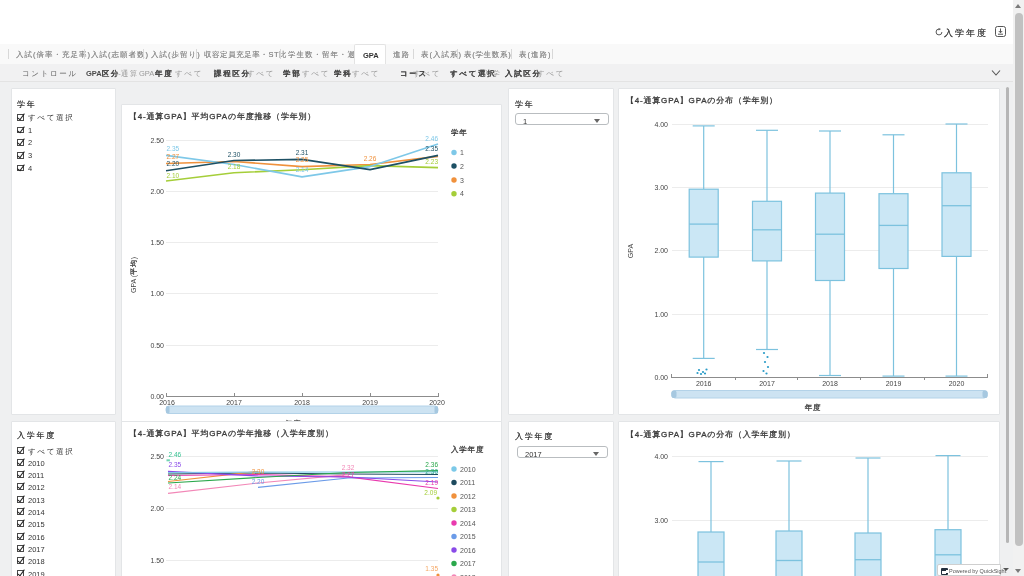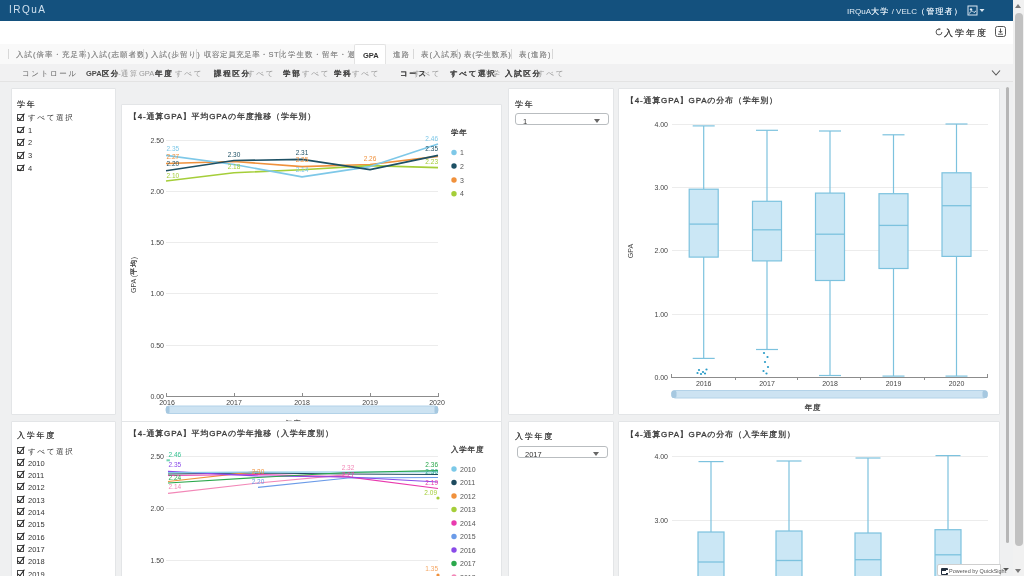--- a/index.html
+++ b/index.html
@@ -50,30 +50,20 @@
 #badge .ic{position:absolute;left:3px;top:3px;width:7px;height:7px;background:#232f3e;border-radius:1px}
 #badge .ic:after{content:"";position:absolute;left:1px;bottom:1px;width:1.5px;height:3px;background:#fff;box-shadow:2px 0 0 #fff,4px -1px 0 #fff}
 #badge .tx{position:absolute;left:11px;top:3px;white-space:nowrap}
 #bcaret{position:absolute;left:1003px;top:568px;width:0;height:0;border-left:3px solid transparent;border-right:3px solid transparent;border-top:3.5px solid #555}
 svg text{font-family:"Liberation Sans",sans-serif}
 svg text.jtx,svg tspan.jtx{stroke:#3b3b3b;stroke-width:.3px}
 #tabs .t{text-shadow:0 0 .4px currentColor}
 </style></head>
 <body>
 <div id="app">
-<div id="nav">
-  <div class="brand">IRQuA</div>
-  <div class="acct">IRQuA<span class="jp jpd">大学</span> / VELC<span class="jp jpd">（管理者）</span></div>
-  <svg class="abs" style="right:28px;top:5px" width="18" height="11" viewBox="0 0 18 11">
-    <rect x="1" y="1" width="9" height="9" fill="none" stroke="#dce8f2" stroke-width="1"></rect>
-    <circle cx="4" cy="4.4" r="1.2" fill="#dce8f2"></circle>
-    <path d="M2 8.5 L5 5.6 L7 7.6 L9 5.9" fill="none" stroke="#dce8f2" stroke-width="1"></path>
-    <path d="M12.5 4 L17.5 4 L15 7 Z" fill="#dce8f2"></path>
-  </svg>
-</div>
 <div id="tools"></div>
 <svg class="abs" style="left:935px;top:27.5px" width="8" height="8" viewBox="0 0 9 9">
   <path d="M7.8 4.5 A3.3 3.3 0 1 1 4.5 1.2" fill="none" stroke="#555" stroke-width="1.1"></path>
   <path d="M4.1 0 L6.8 1.2 L4.1 2.9 Z" fill="#555"></path>
 </svg>
 <div class="reload jp jpd">入学年度</div>
 <svg class="abs" style="left:995px;top:26px" width="11" height="11" viewBox="0 0 11 11">
   <rect x="0.5" y="0.5" width="10" height="10" rx="2" fill="none" stroke="#555" stroke-width="1"></rect>
   <path d="M5.5 2.5 L5.5 6.5 M3.8 5 L5.5 6.8 L7.2 5" fill="none" stroke="#555" stroke-width="1"></path>
   <path d="M3 8.2 L8 8.2" stroke="#555" stroke-width="1"></path>

